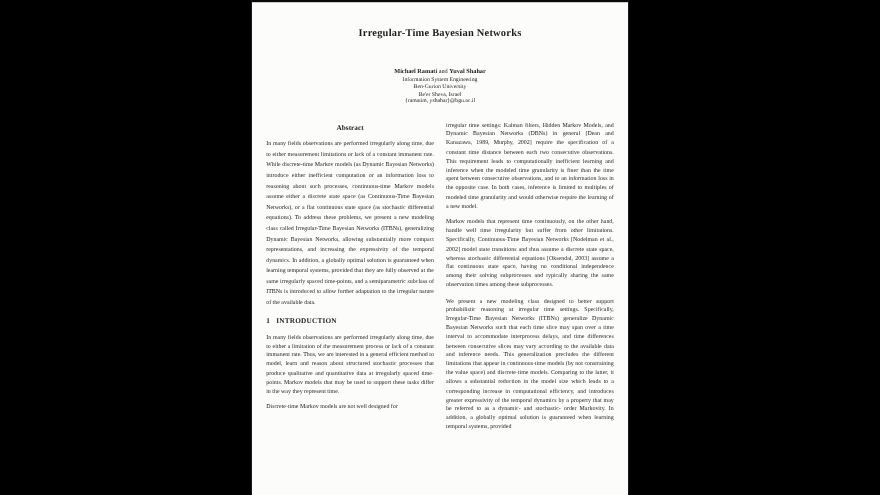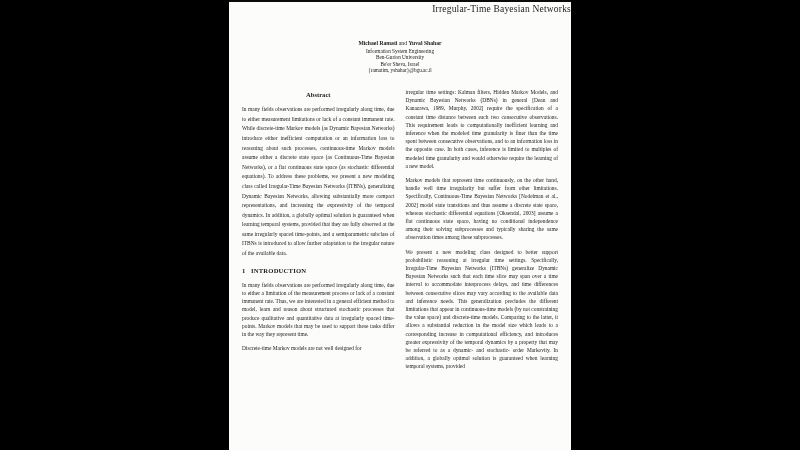--- a/index.html
+++ b/index.html
@@ -24,24 +24,24 @@
     height: 450px;
     background: #fcfcfa;
     overflow: hidden;
     font-family: "Liberation Serif", "DejaVu Serif", serif;
     color: #1c1c1c;
     border-top: 2px solid #0a0a0a;
     box-sizing: border-box;
   }
   .paper-title {
     margin: 0;
-    padding-top: 2px;
-    text-align: right;
+    padding-top: 24px;
+    text-align: center;
     font-size: 9.5px;
-    font-weight: 400;
+    font-weight: 700;
     letter-spacing: 0.2px;
   }
   .author-block {
     margin-top: 26px;
     text-align: center;
     font-size: 5.2px;
     line-height: 6.6px;
   }
   .author-names {
     font-size: 5.7px;

